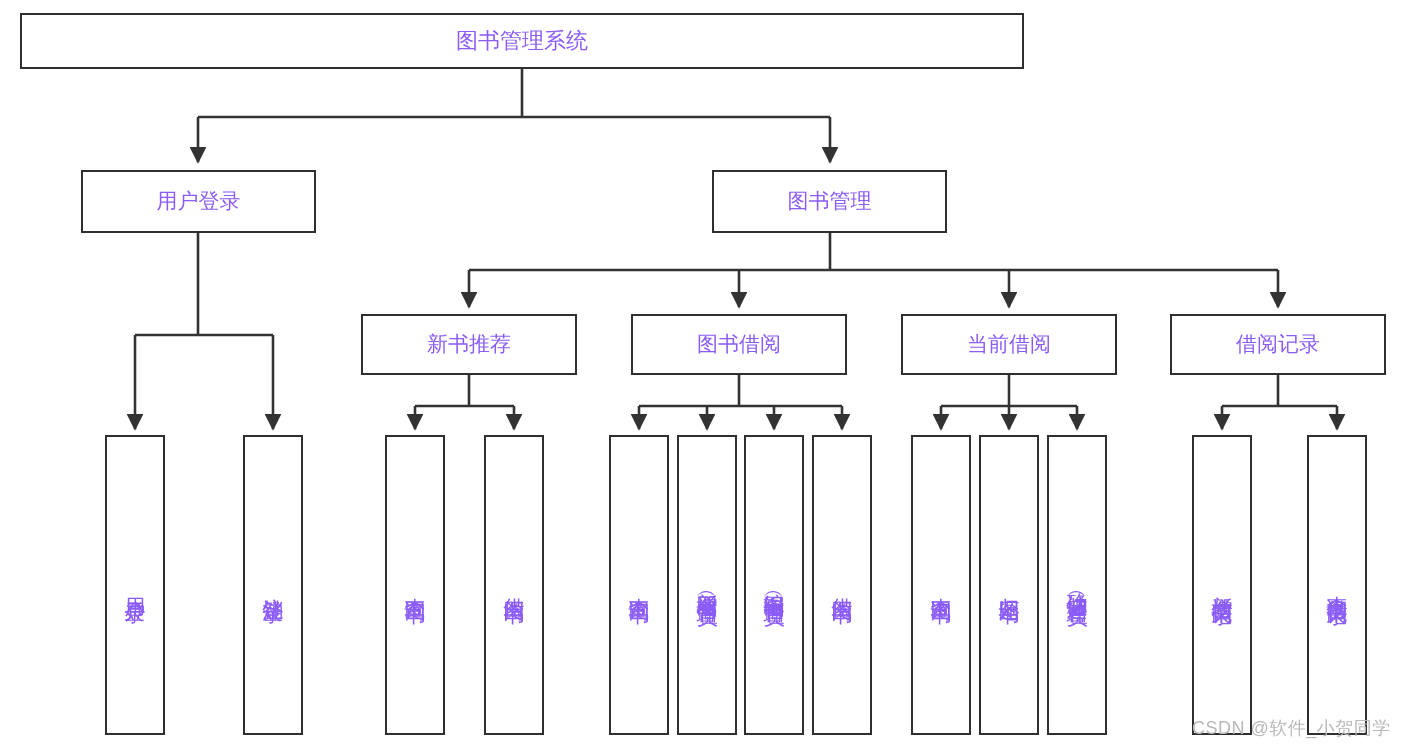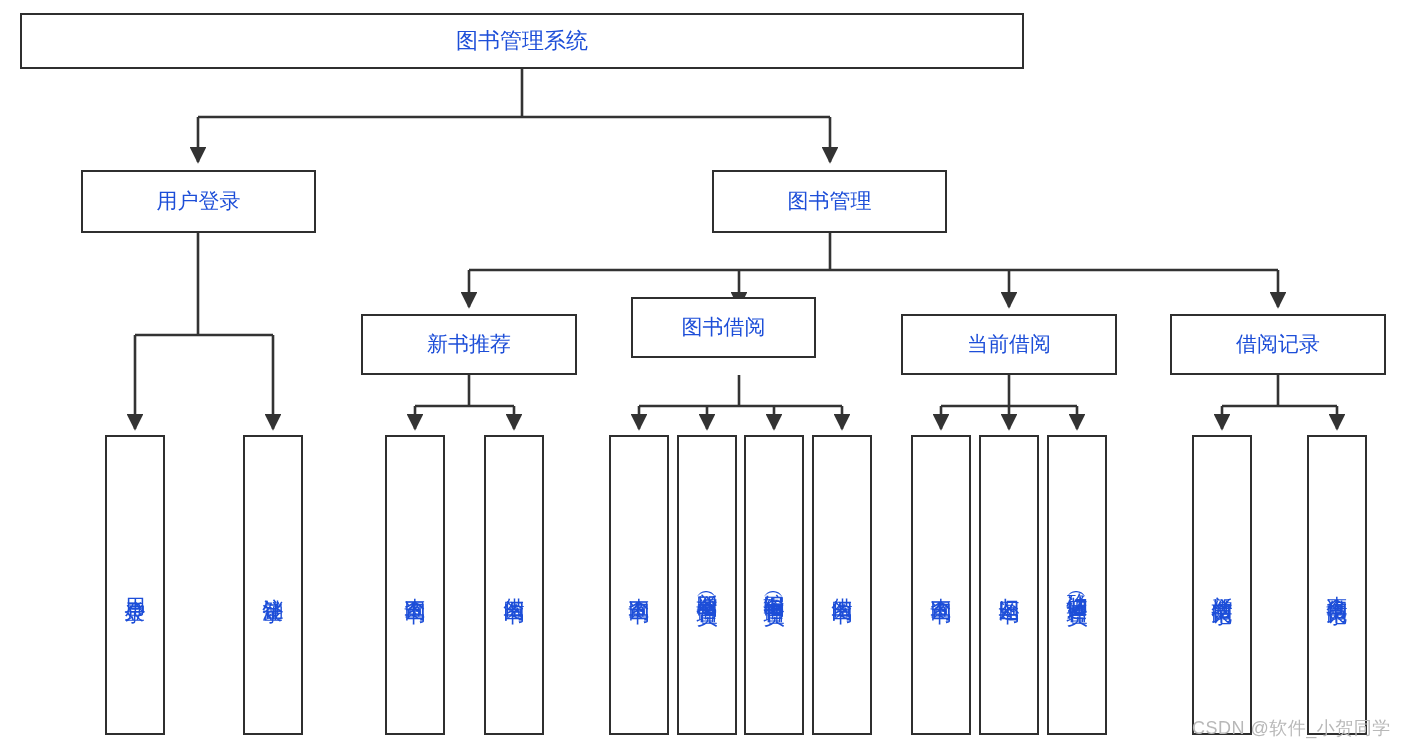--- a/index.html
+++ b/index.html
@@ -26,21 +26,21 @@
     pointer-events: none;
   }
   .node {
     position: absolute;
     box-sizing: border-box;
     background: #ffffff;
     border: 2px solid #2f2f2f;
     display: flex;
     align-items: center;
     justify-content: center;
-    color: #1d4ed8;
+    color: #8b5cf6;
   }
   .node .label {
     display: block;
     text-align: center;
     line-height: 1.18;
   }
   .node-root { font-size: 22px; }
   .node-l2   { font-size: 21px; }
   .node-l3   { font-size: 21px; }
   .node-leaf {
@@ -126,21 +126,21 @@
   <div class="node node-l2" style="left:81px; top:170px; width:235px; height:63px;">
     <span class="label">用户登录</span>
   </div>
   <div class="node node-l2" style="left:712px; top:170px; width:235px; height:63px;">
     <span class="label">图书管理</span>
   </div>
 
   <div class="node node-l3" style="left:361px; top:314px; width:216px; height:61px;">
     <span class="label">新书推荐</span>
   </div>
-  <div class="node node-l3" style="left:631px; top:297px; width:185px; height:61px;">
+  <div class="node node-l3" style="left:631px; top:314px; width:216px; height:61px;">
     <span class="label">图书借阅</span>
   </div>
   <div class="node node-l3" style="left:1170px; top:314px; width:216px; height:61px;">
     <span class="label">借阅记录</span>
   </div>
   <div class="node node-l3" style="left:901px; top:314px; width:216px; height:61px;">
     <span class="label">当前借阅</span>
   </div>
 
   <div class="node node-leaf" style="left:105px; top:435px; width:60px; height:300px;">

